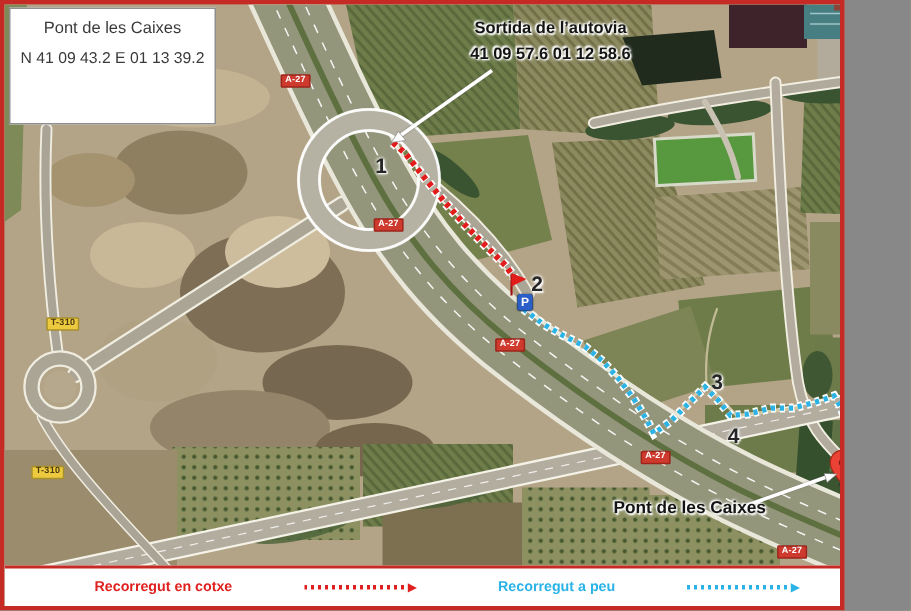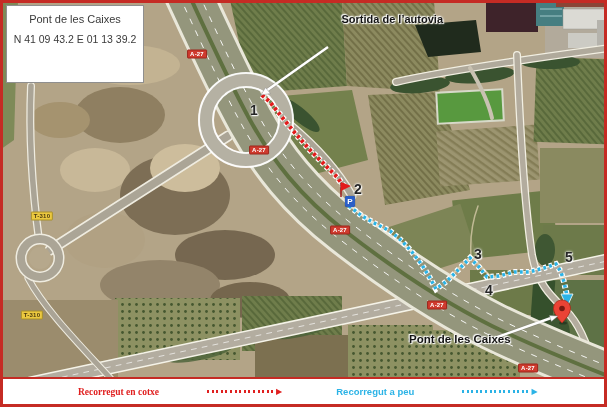--- a/index.html
+++ b/index.html
@@ -1,43 +1,43 @@
 <!DOCTYPE html>
 <html><head>
 <meta charset="utf-8">
 <style>
   html,body{margin:0;padding:0;background:#888;}
-  .frame{position:relative;width:607px;height:407px;box-sizing:border-box;
+  .frame{position:relative;width:563px;height:407px;box-sizing:border-box;
          border:3px solid #c52b24;overflow:hidden;background:#b3a487;
          font-family:"Liberation Sans",sans-serif;}
   .map-svg{position:absolute;left:0;top:0;width:601px;height:401px;display:block;}
   .ov{position:absolute;z-index:3;}
   .info-box{left:3px;top:2px;width:136px;height:76px;background:#fff;border:1px solid #8f8f8f;
             text-align:center;color:#3a3a3a;}
   .info-box p{margin:7px 2px 0 2px;font-size:10.5px;line-height:1.15;}
   .info-box .t{font-size:11px;}
-  .exit-label{left:288px;top:8px;width:152px;text-align:right;font-weight:bold;font-size:11px;
+  .exit-label{left:288px;top:8px;width:152px;text-align:center;font-weight:bold;font-size:11px;
               color:#141414;line-height:1.5;
               text-shadow:0 0 2px #fff,0 0 3px #fff,1px 1px 1px #fff,-1px -1px 1px #fff;}
   .dest-label{left:406px;top:330px;font-weight:bold;font-size:11.5px;color:#141414;
               text-shadow:0 0 2px #fff,0 0 3px #fff,1px 1px 1px #fff,-1px -1px 1px #fff;}
   .wp{transform:translate(-50%,-50%);font-weight:bold;font-size:14px;color:#262626;
       text-shadow:0 0 2px #fff,0 0 3px #fff,1px 1px 1px rgba(255,255,255,.9);}
   .badge{transform:translate(-50%,-50%);font-size:6px;line-height:7px;padding:0 2px;
          border-radius:1px;font-weight:bold;letter-spacing:.2px;}
   .a27{background:#cf3a2e;color:#fff;border:0.5px solid #9c241b;}
   .t310{background:#ecc93f;color:#4a3a10;border:0.5px solid #a8902a;}
   .p-icon{left:342px;top:193px;width:10px;height:11px;background:#2b5fc7;border-radius:2px;
           color:#fff;font-size:8px;font-weight:bold;text-align:center;line-height:11px;
           box-shadow:0 0 1px #123;}
   .legend{position:absolute;left:0;right:0;bottom:0;height:25px;background:#fff;
           border-top:2.5px solid #c52b24;z-index:5;display:flex;align-items:center;}
   .lg-item{display:flex;align-items:center;}
   .lg-label{font-size:9.5px;font-weight:bold;}
-  .lg-car .lg-label{color:#e02020;margin-left:75px;font-family:Liberation Serif, serif;}
+  .lg-car .lg-label{color:#e02020;margin-left:60px;}
   .lg-walk .lg-label{color:#2bb3e6;margin-left:54px;}
   .lg-dots{width:68px;height:3px;margin-left:48px;}
   .lg-car .lg-dots{background:repeating-linear-gradient(90deg,#e02020 0 2px,transparent 2px 4.6px);}
   .lg-walk .lg-dots{background:repeating-linear-gradient(90deg,#2bb3e6 0 2px,transparent 2px 4.6px);}
   .lg-arrow{font-size:8px;line-height:8px;margin-left:1px;}
   .lg-car .lg-arrow{color:#e02020;}
   .lg-walk .lg-arrow{color:#2bb3e6;}
 </style>
 </head>
 <body>
@@ -200,20 +200,21 @@
     </g>
   </svg>
 
   <div class="ov info-box">
     <p class="t">Pont de les Caixes</p>
     <p>N 41 09 43.2 E 01 13 39.2</p>
   </div>
 
   <div class="ov exit-label">
     <div>Sortida de l’autovia</div>
+    <div>41 09 57.6  01 12 58.6</div>
   </div>
 
   <div class="ov dest-label">Pont de les Caixes</div>
 
   <div class="ov wp" style="left:251px;top:107px">1</div>
   <div class="ov wp" style="left:355px;top:186px">2</div>
   <div class="ov wp" style="left:475px;top:251px">3</div>
   <div class="ov wp" style="left:486px;top:287px">4</div>
   <div class="ov wp" style="left:566px;top:254px">5</div>
 

